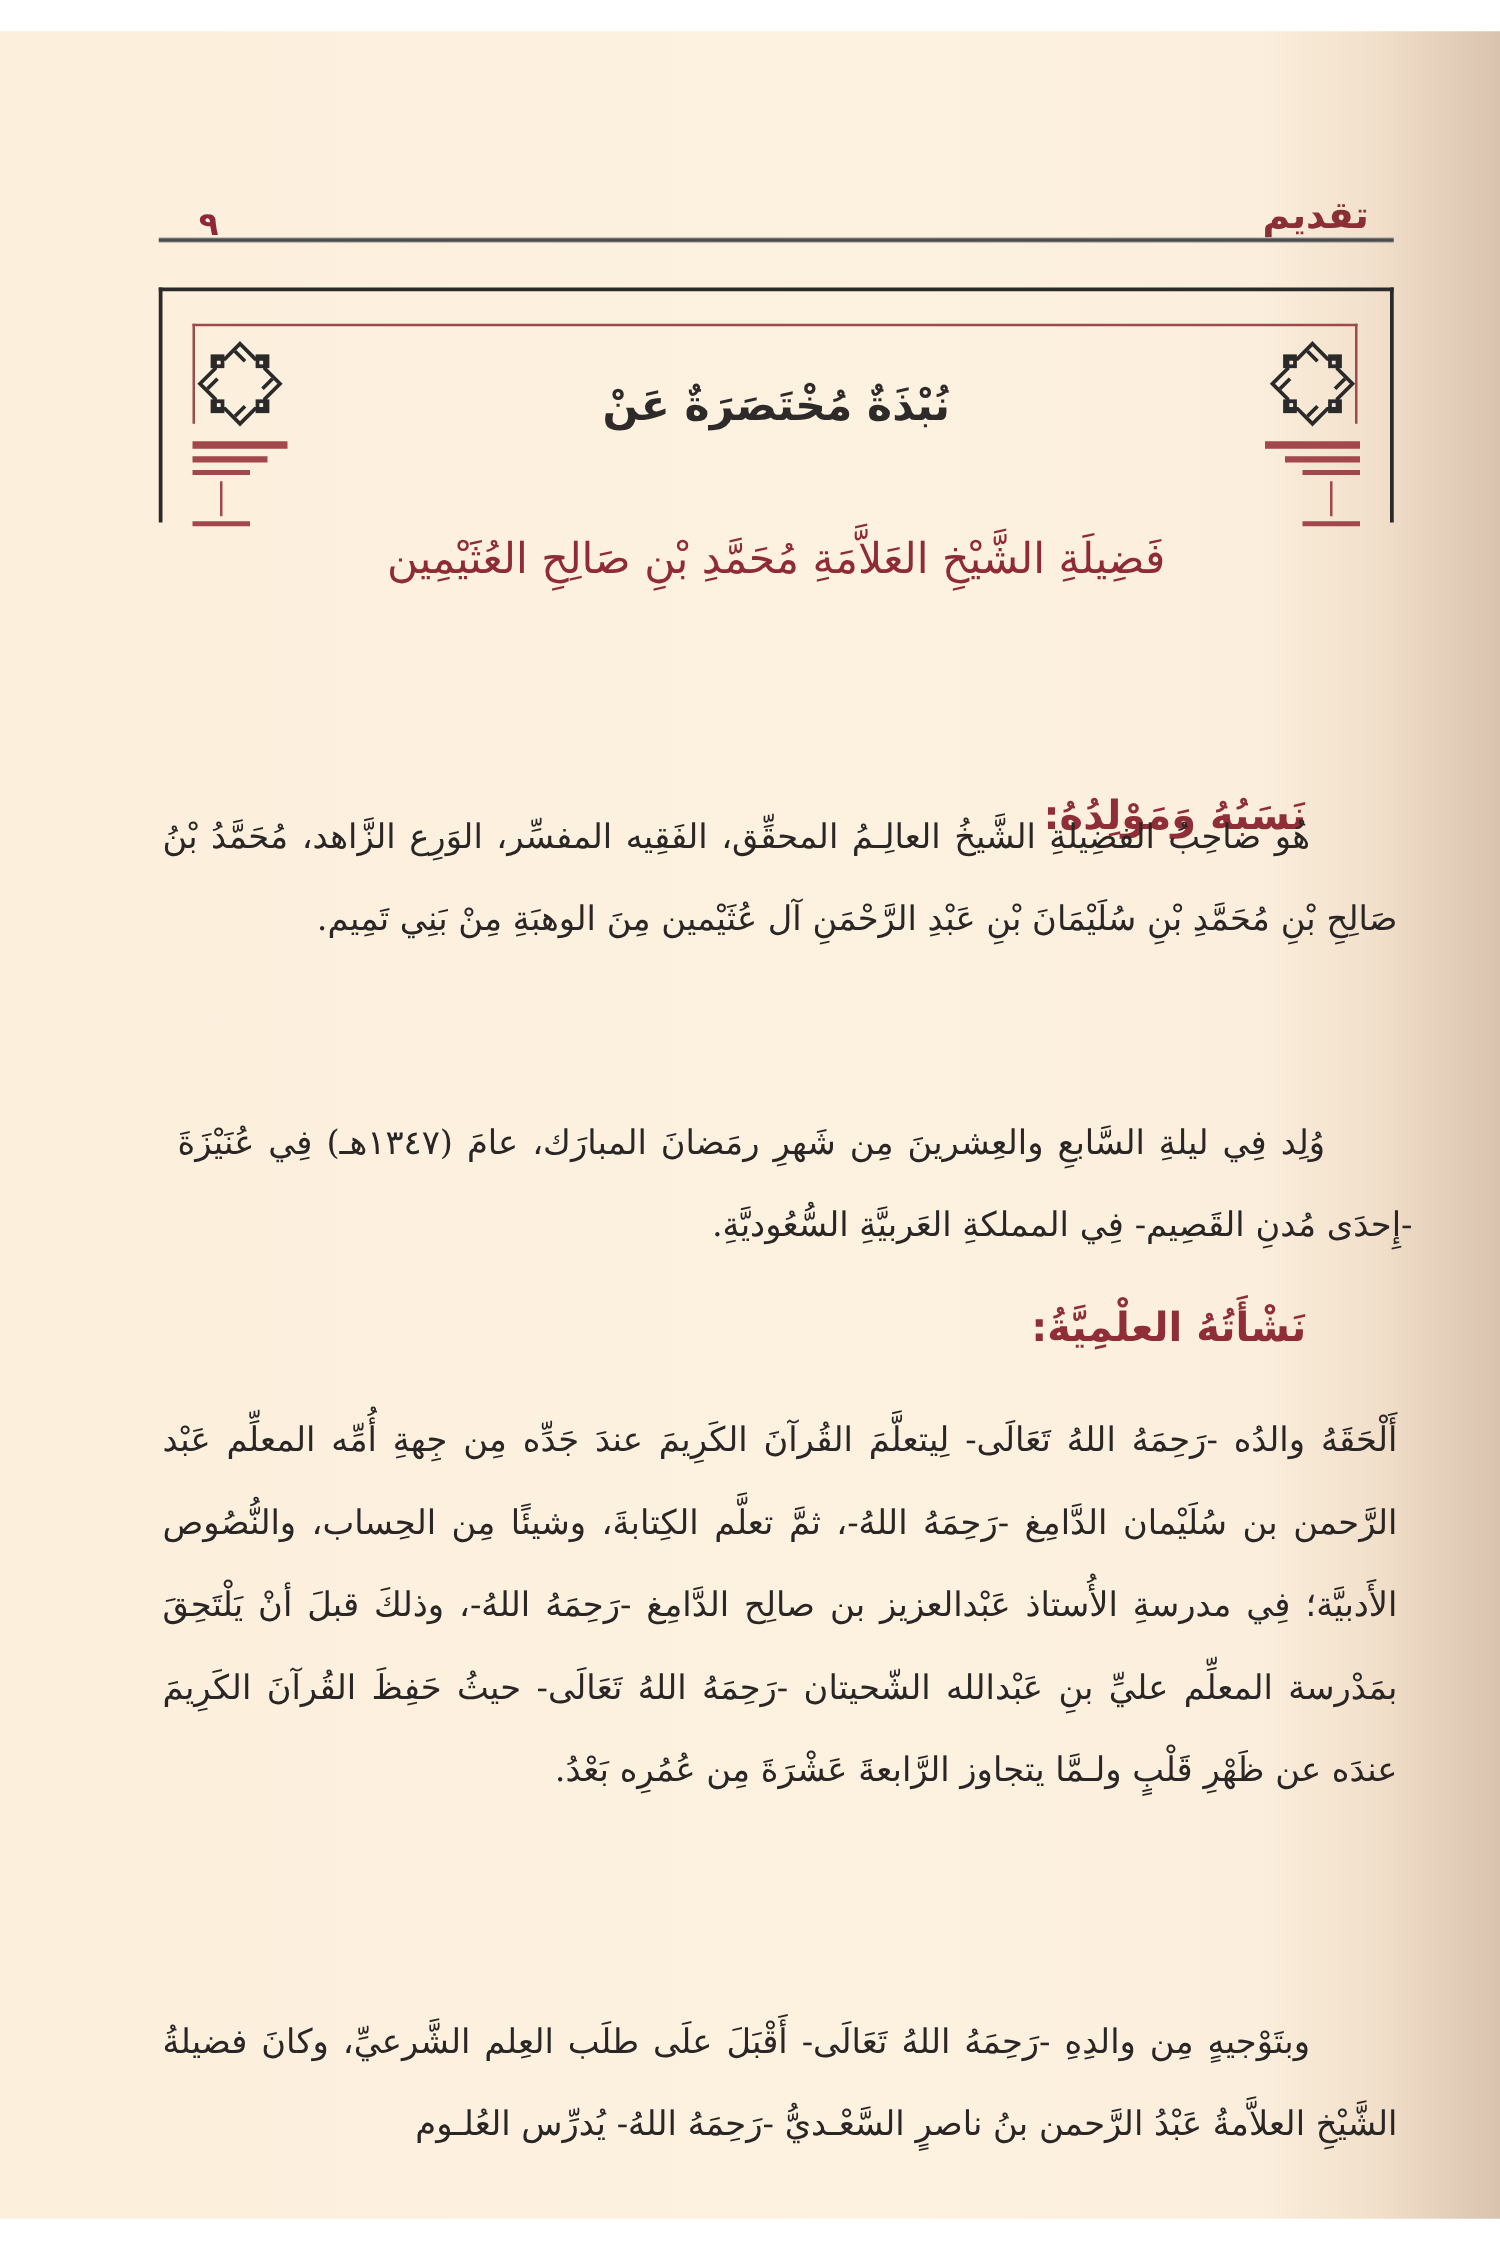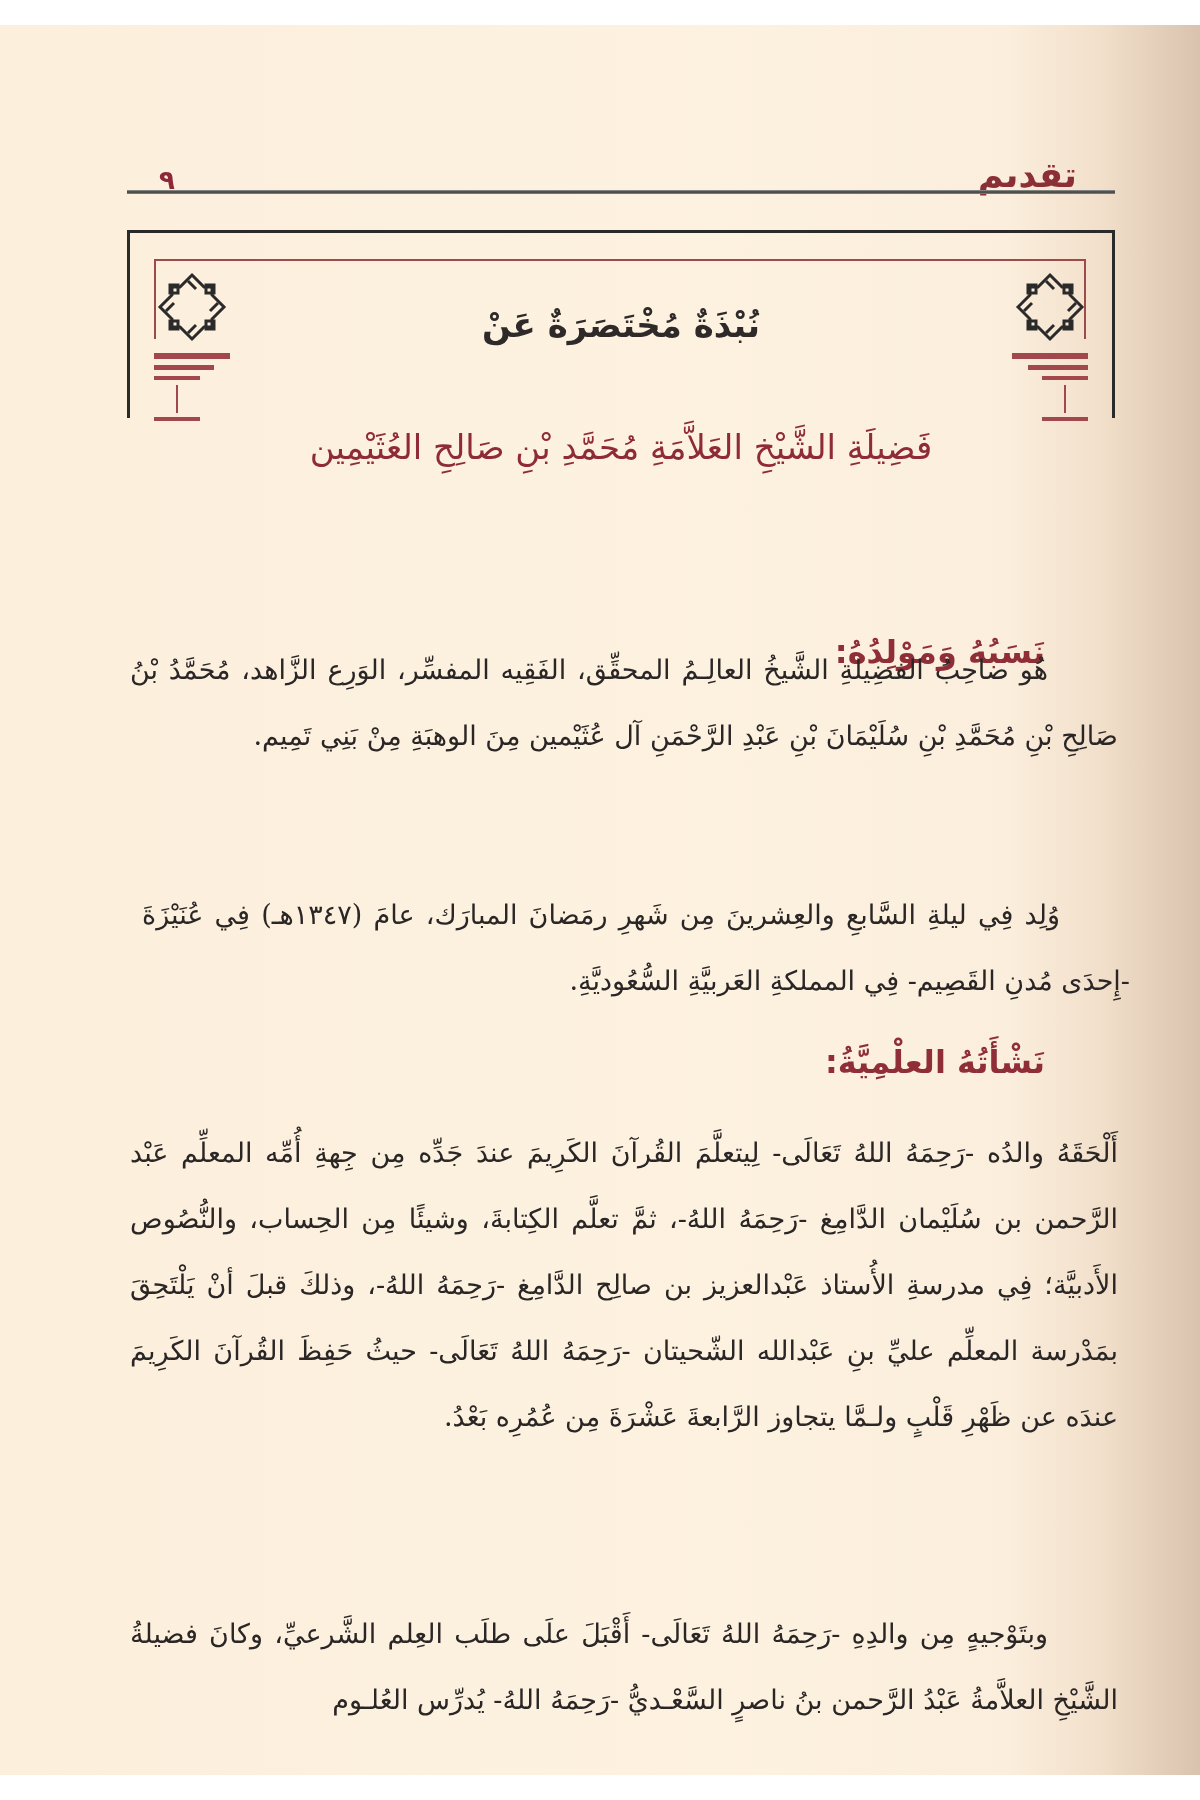--- a/index.html
+++ b/index.html
@@ -14,23 +14,23 @@
     }
     .running-head {
       position: absolute; left: 127px; top: 130px; width: 988px; height: 60px;
     }
     .page-number {
       position: absolute; left: 32px; top: 10px;
       font-family: "DejaVu Sans", sans-serif; font-weight: bold;
       font-size: 26px; color: #8e2838;
     }
     .section-head {
-      position: absolute; right: 38px; top: 0px; direction: rtl;
+      position: absolute; right: 20px; top: 0px; direction: rtl;
       font-family: "DejaVu Sans", sans-serif; font-weight: bold;
-      font-size: 35px; color: #8b2f36;
+      font-size: 30px; color: #8b2f36;
     }
     .head-rule {
       position: absolute; left: 0; top: 35px; width: 988px; height: 4px;
       background: linear-gradient(#9a9a9a, #3a3a3a 50%, #8a8a8a);
     }
     .title-box {
       position: absolute; left: 127px; top: 205px; width: 988px; height: 188px;
       border-top: 3px solid #2b2a2a; border-left: 3px solid #2b2a2a; border-right: 3px solid #2b2a2a;
       box-sizing: border-box;
     }

